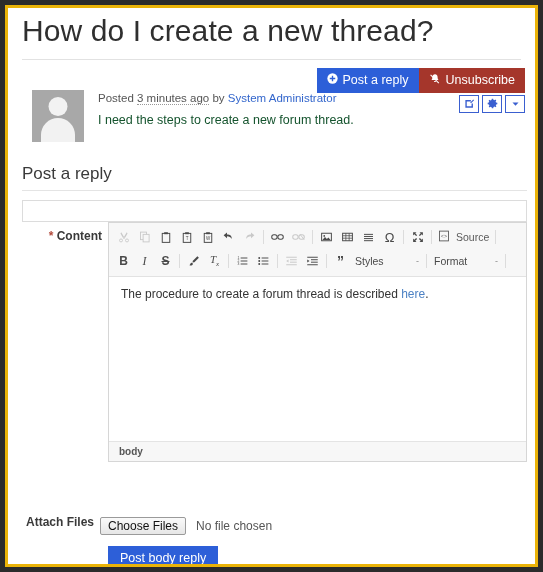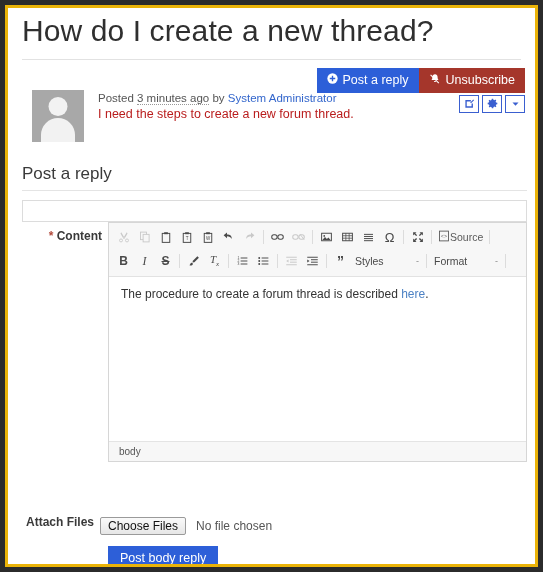--- a/index.html
+++ b/index.html
@@ -76,21 +76,21 @@
     position:absolute; left:50%; top:7px; transform:translateX(-50%);
     width:19px; height:19px; border-radius:50%; background:#f2f2f2;
   }
   .avatar .body {
     position:absolute; left:50%; top:28px; transform:translateX(-50%);
     width:34px; height:30px; border-radius:17px 17px 0 0; background:#f2f2f2;
   }
   .post-meta { font-size:11.5px; color:#555; padding-top:2px; white-space:nowrap; }
   .post-meta .tstamp { border-bottom:1px dotted #999; }
   .post-meta a { color:#3366cc; text-decoration:none; }
-  .post-body { font-size:12.5px; color:#b91c1c; margin-top:3px; }
+  .post-body { font-size:12.5px; color:#14532d; margin-top:9px; }
 
   
   .section-title {
     position:absolute; left:14px; top:156px;
     font-size:17px; font-weight:400; color:#3a3a3a;
   }
   .section-rule { position:absolute; left:14px; top:182px; width:505px; height:1px; background:#e4e4e4; }
 
   .title-input {
     position:absolute; left:14px; top:192px; width:505px; height:22px;
@@ -117,37 +117,37 @@
   .trow { display:flex; align-items:center; height:24px; }
   .ti {
     width:21px; height:20px;
     display:flex; align-items:center; justify-content:center;
     color:#4a4a4a; font-size:12px; cursor:pointer;
   }
   .ti.dim { color:#c9c9c9; }
   .sep { width:1px; height:14px; background:#dcdcdc; margin:0 3px; }
   .tlabel {
     font-size:10.5px; color:#5a5a5a; cursor:pointer;
-    display:flex; align-items:center; gap:0; padding:0 3px;text-align:right;
+    display:flex; align-items:center; gap:6px; padding:0 3px;text-align:right;
   }
   .combo {
     display:flex; align-items:center; justify-content:space-between;
     width:72px; font-size:10.5px; color:#4a4a4a; cursor:pointer; padding:0 4px;
   }
   .combo .car { color:#8a8a8a; font-size:9px; }
 
   .edit-area {
     flex:1; background:#fff; padding:10px 12px;
     font-size:12px; color:#333; overflow:hidden;
   }
   .edit-area a { color:#4d82c4; text-decoration:none; }
   .statusbar {
     height:20px; background:#f7f7f7; border-top:1px solid #e4e4e4;
     display:flex; align-items:center; padding-left:10px;
-    font-size:10px; font-weight:normal; color:#555;
+    font-size:10px; font-weight:bold; color:#555;
   }
 
   
   .attach-label {
     position:absolute; left:18px; top:507px;
     font-size:12px; font-weight:bold; color:#3a3a3a;
   }
   .file-row { position:absolute; left:92px; top:503px; display:flex; align-items:center; gap:10px;margin-top:6px; }
   .file-btn {
     background:linear-gradient(#fafafa,#e6e6e6);

